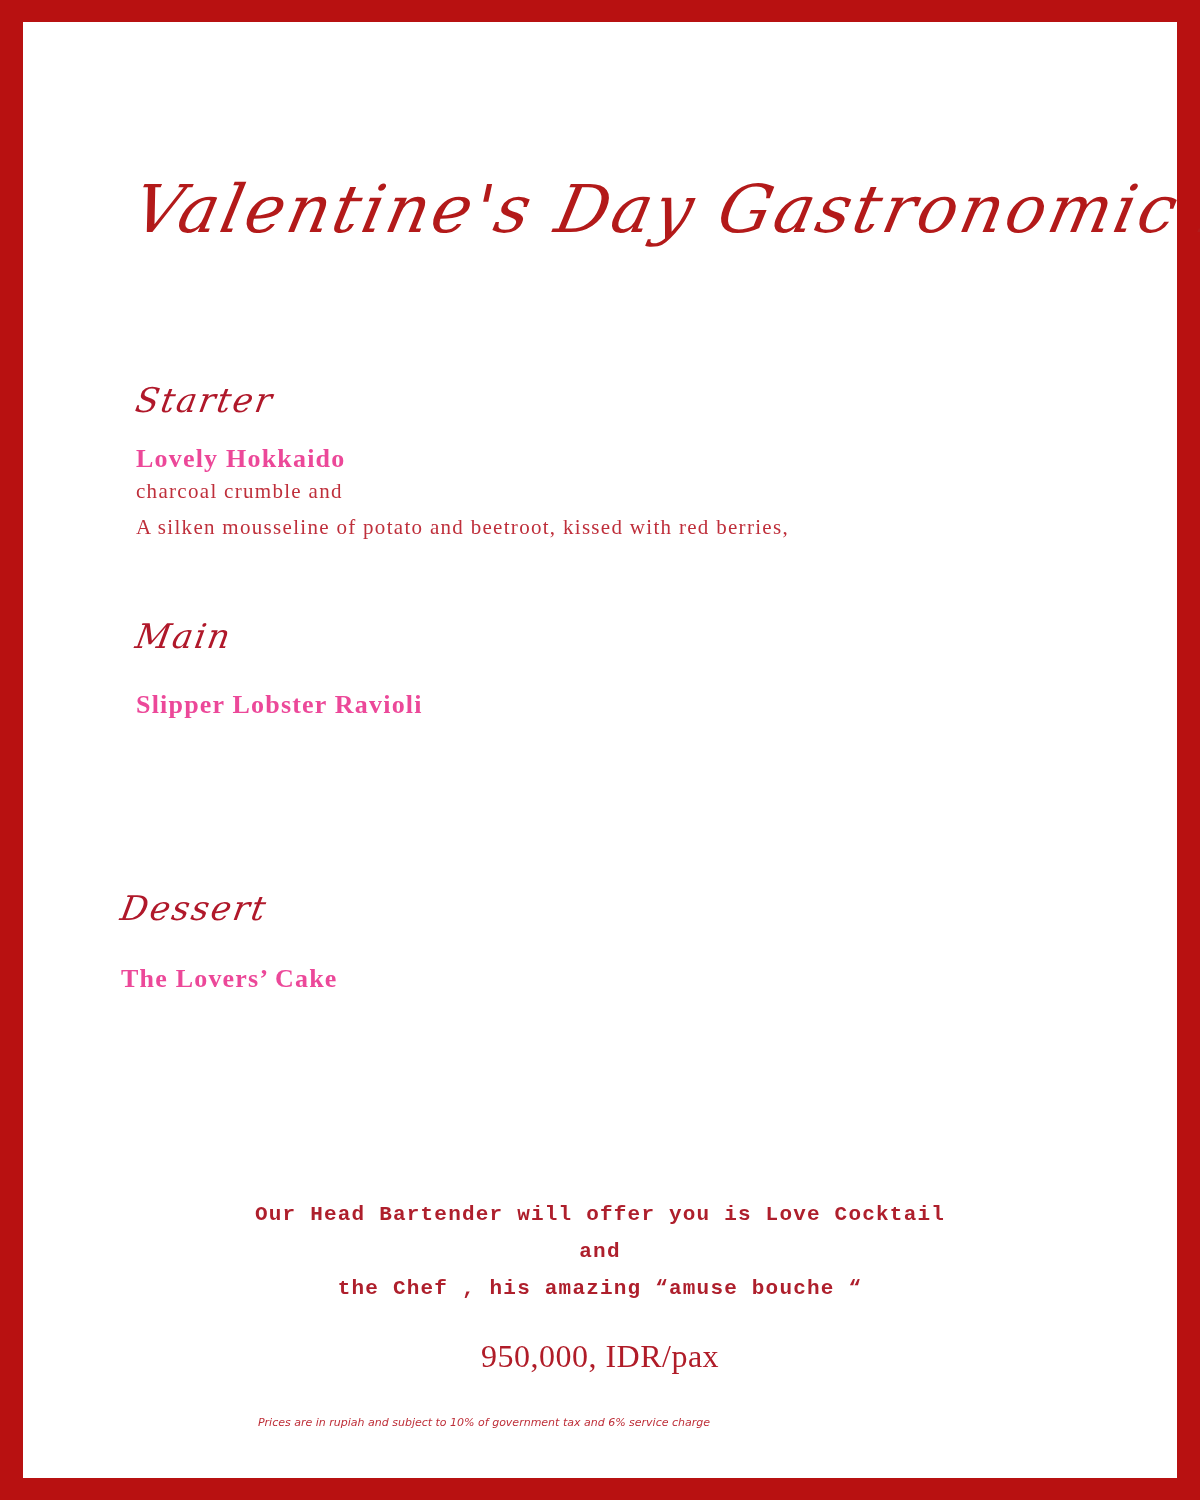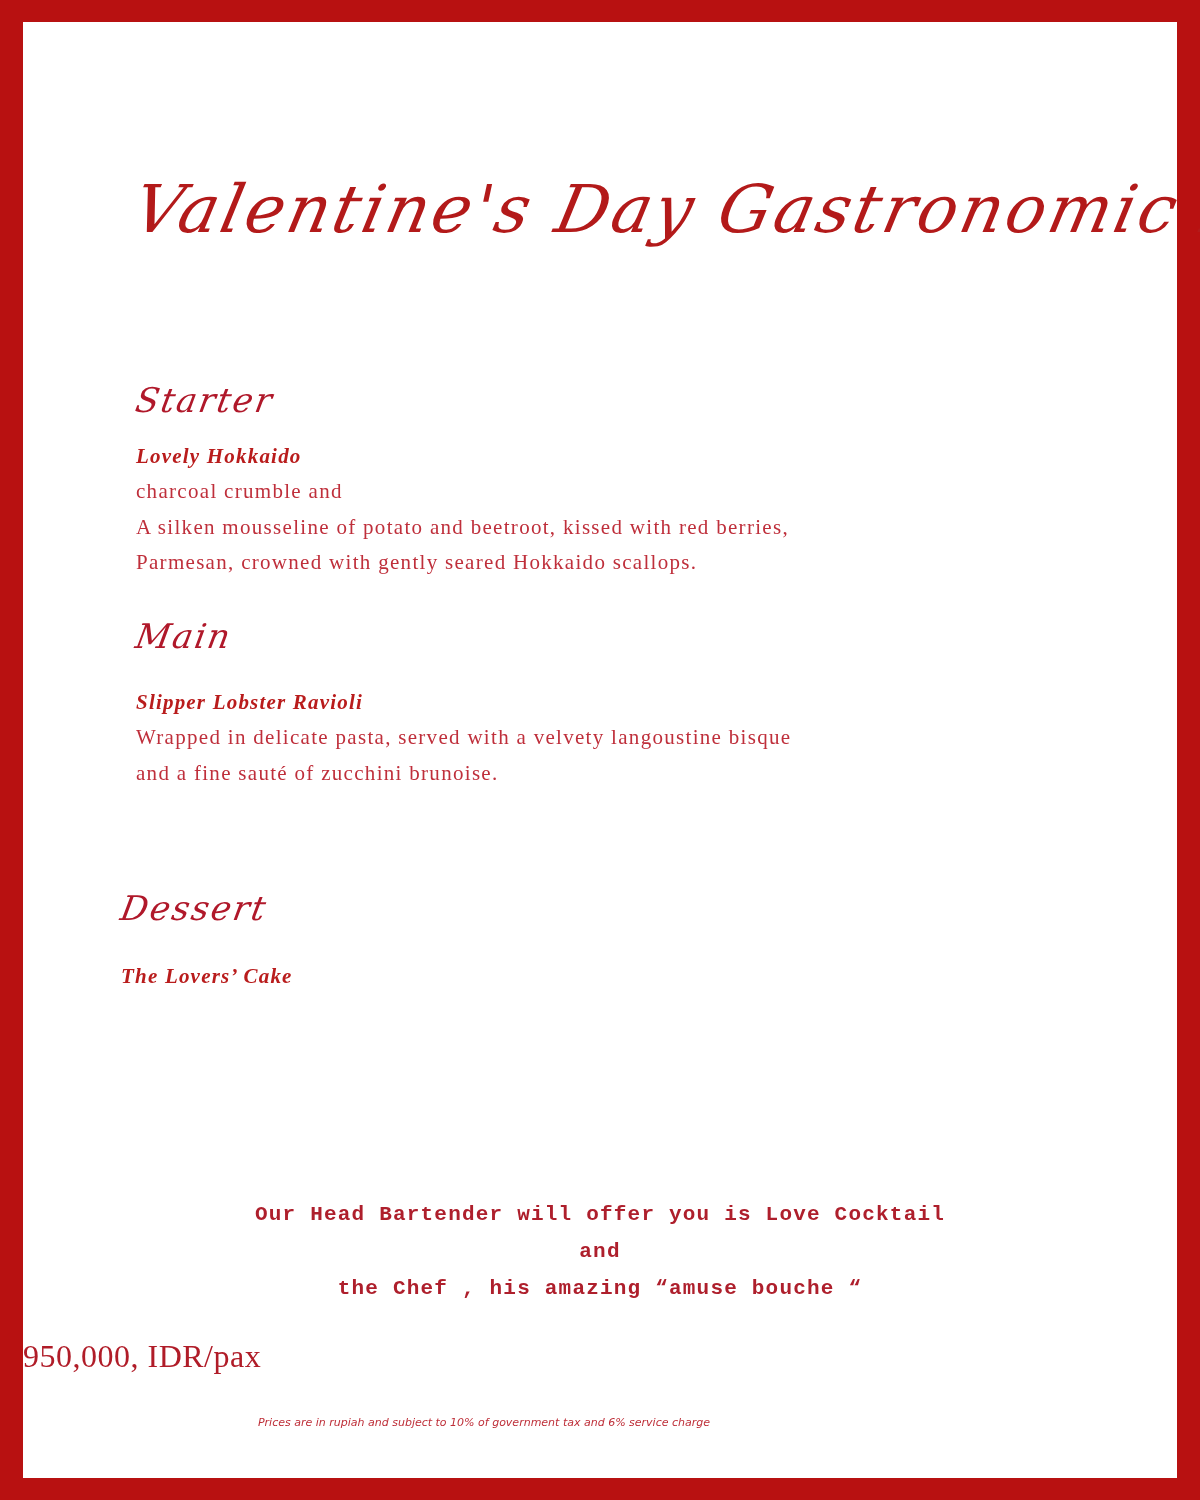--- a/index.html
+++ b/index.html
@@ -45,26 +45,25 @@
       font-size: 34px;
       color: #B0182A;
       letter-spacing: 2px;
       transform: skewX(-10deg);
       transform-origin: left center;
       white-space: nowrap;
     }
     .dish-name {
       position: absolute;
       font-family: "Liberation Serif", serif;
-      font-size: 21px;
+      font-size: 26px;
       font-weight: bold;
-      color: #b91c1c;
+      color: #ec4899;
       letter-spacing: 1.2px;
       white-space: nowrap;
-      font-style: italic;
     }
     .dish-desc {
       position: absolute;
       font-family: "Liberation Serif", serif;
       font-size: 21px;
       color: #BF2F3B;
       letter-spacing: 1.3px;
       line-height: 35.5px;
       white-space: nowrap;
     }
@@ -83,21 +82,21 @@
       letter-spacing: 1.2px;
       line-height: 37px;
     }
     .offer span {
       display: block;
     }
     .price {
       position: absolute;
       left: 0;
       width: 1154px;
-      text-align: left;
+      text-align: center;
       font-family: "Liberation Serif", serif;
       font-size: 32px;
       color: #B01C28;
       letter-spacing: 0.5px;
     }
     .footnote {
       position: absolute;
       left: 0;
       width: 922px;
       text-align: center;
@@ -112,29 +111,24 @@
 
 <div class="page">
 
   <div class="title">Valentine's Day Gastronomic Menu</div>
 
   <div class="section-head" style="left:113px; top:358px;">Starter</div>
   <div class="dish-name" style="left:113px; top:422px;">Lovely Hokkaido</div>
   <div class="dish-desc" style="left:113px; top:452px;">
     <span>charcoal crumble and</span>
     <span>A silken mousseline of potato and beetroot, kissed with red berries,</span>
-    <span>Parmesan, crowned with gently seared Hokkaido scallops.</span>
   </div>
 
   <div class="section-head" style="left:113px; top:594px;">Main</div>
   <div class="dish-name" style="left:113px; top:668px;">Slipper Lobster Ravioli</div>
-  <div class="dish-desc" style="left:113px; top:698px;">
-    <span>Wrapped in delicate pasta, served with a velvety langoustine bisque</span>
-    <span>and a fine sauté of zucchini brunoise.</span>
-  </div>
 
   <div class="section-head" style="left:98px; top:866px;">Dessert</div>
   <div class="dish-name" style="left:98px; top:942px;">The Lovers’ Cake</div>
 
   <div class="offer" style="top:1174px;">
     <span>Our Head Bartender will offer you is Love Cocktail</span>
     <span>and</span>
     <span>the Chef , his amazing “amuse bouche “</span>
   </div>
 

